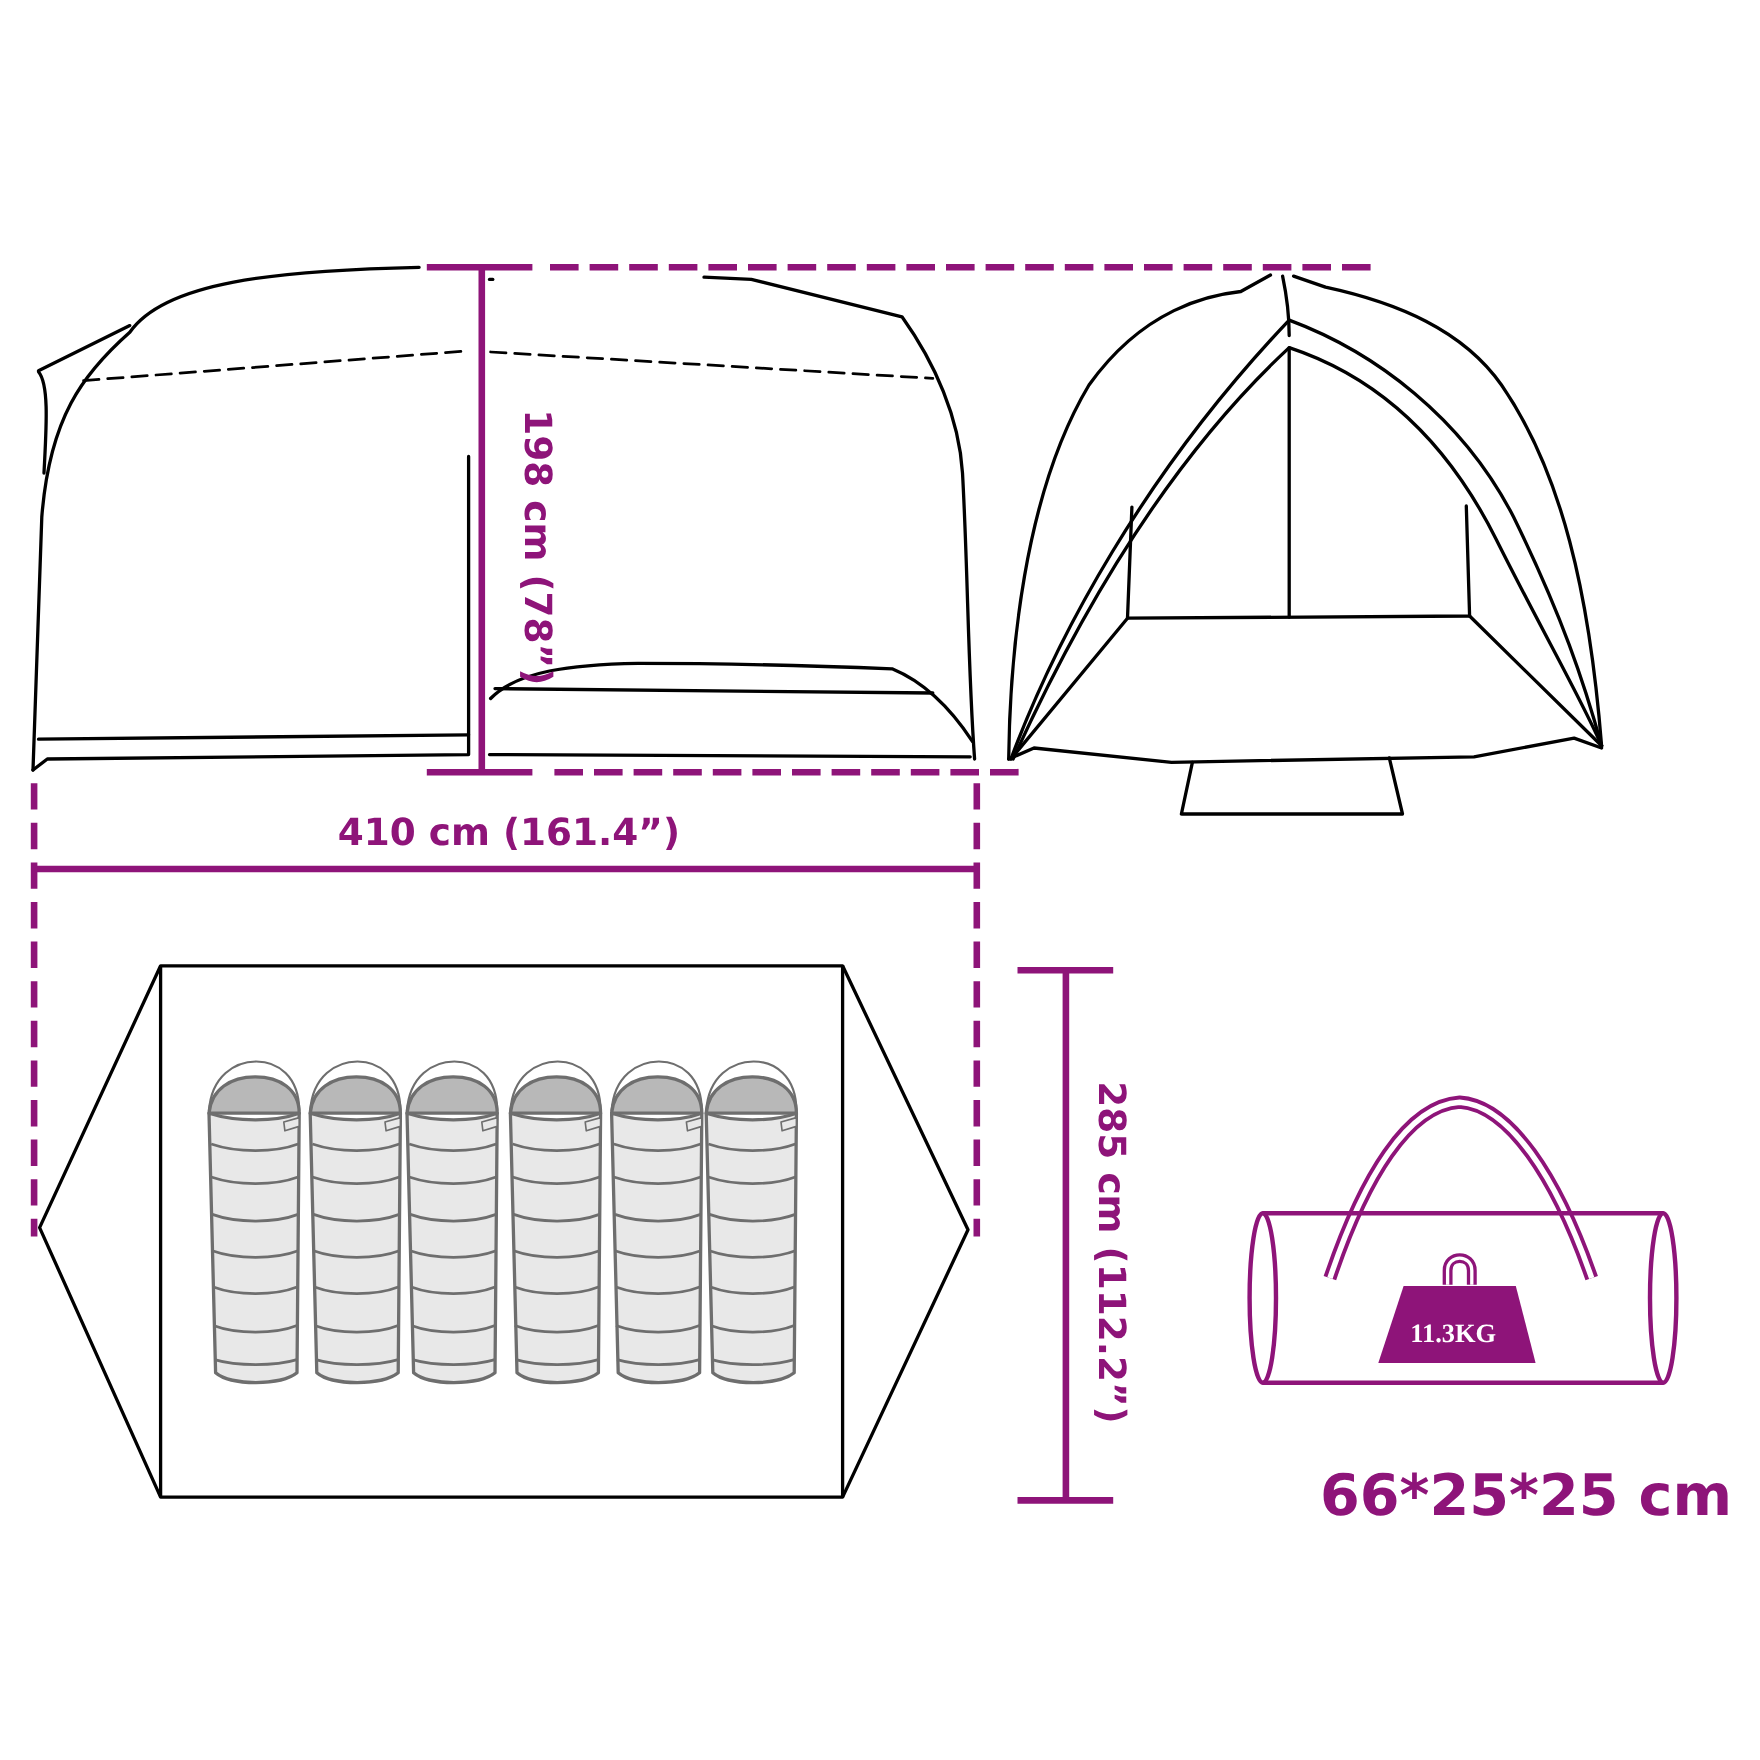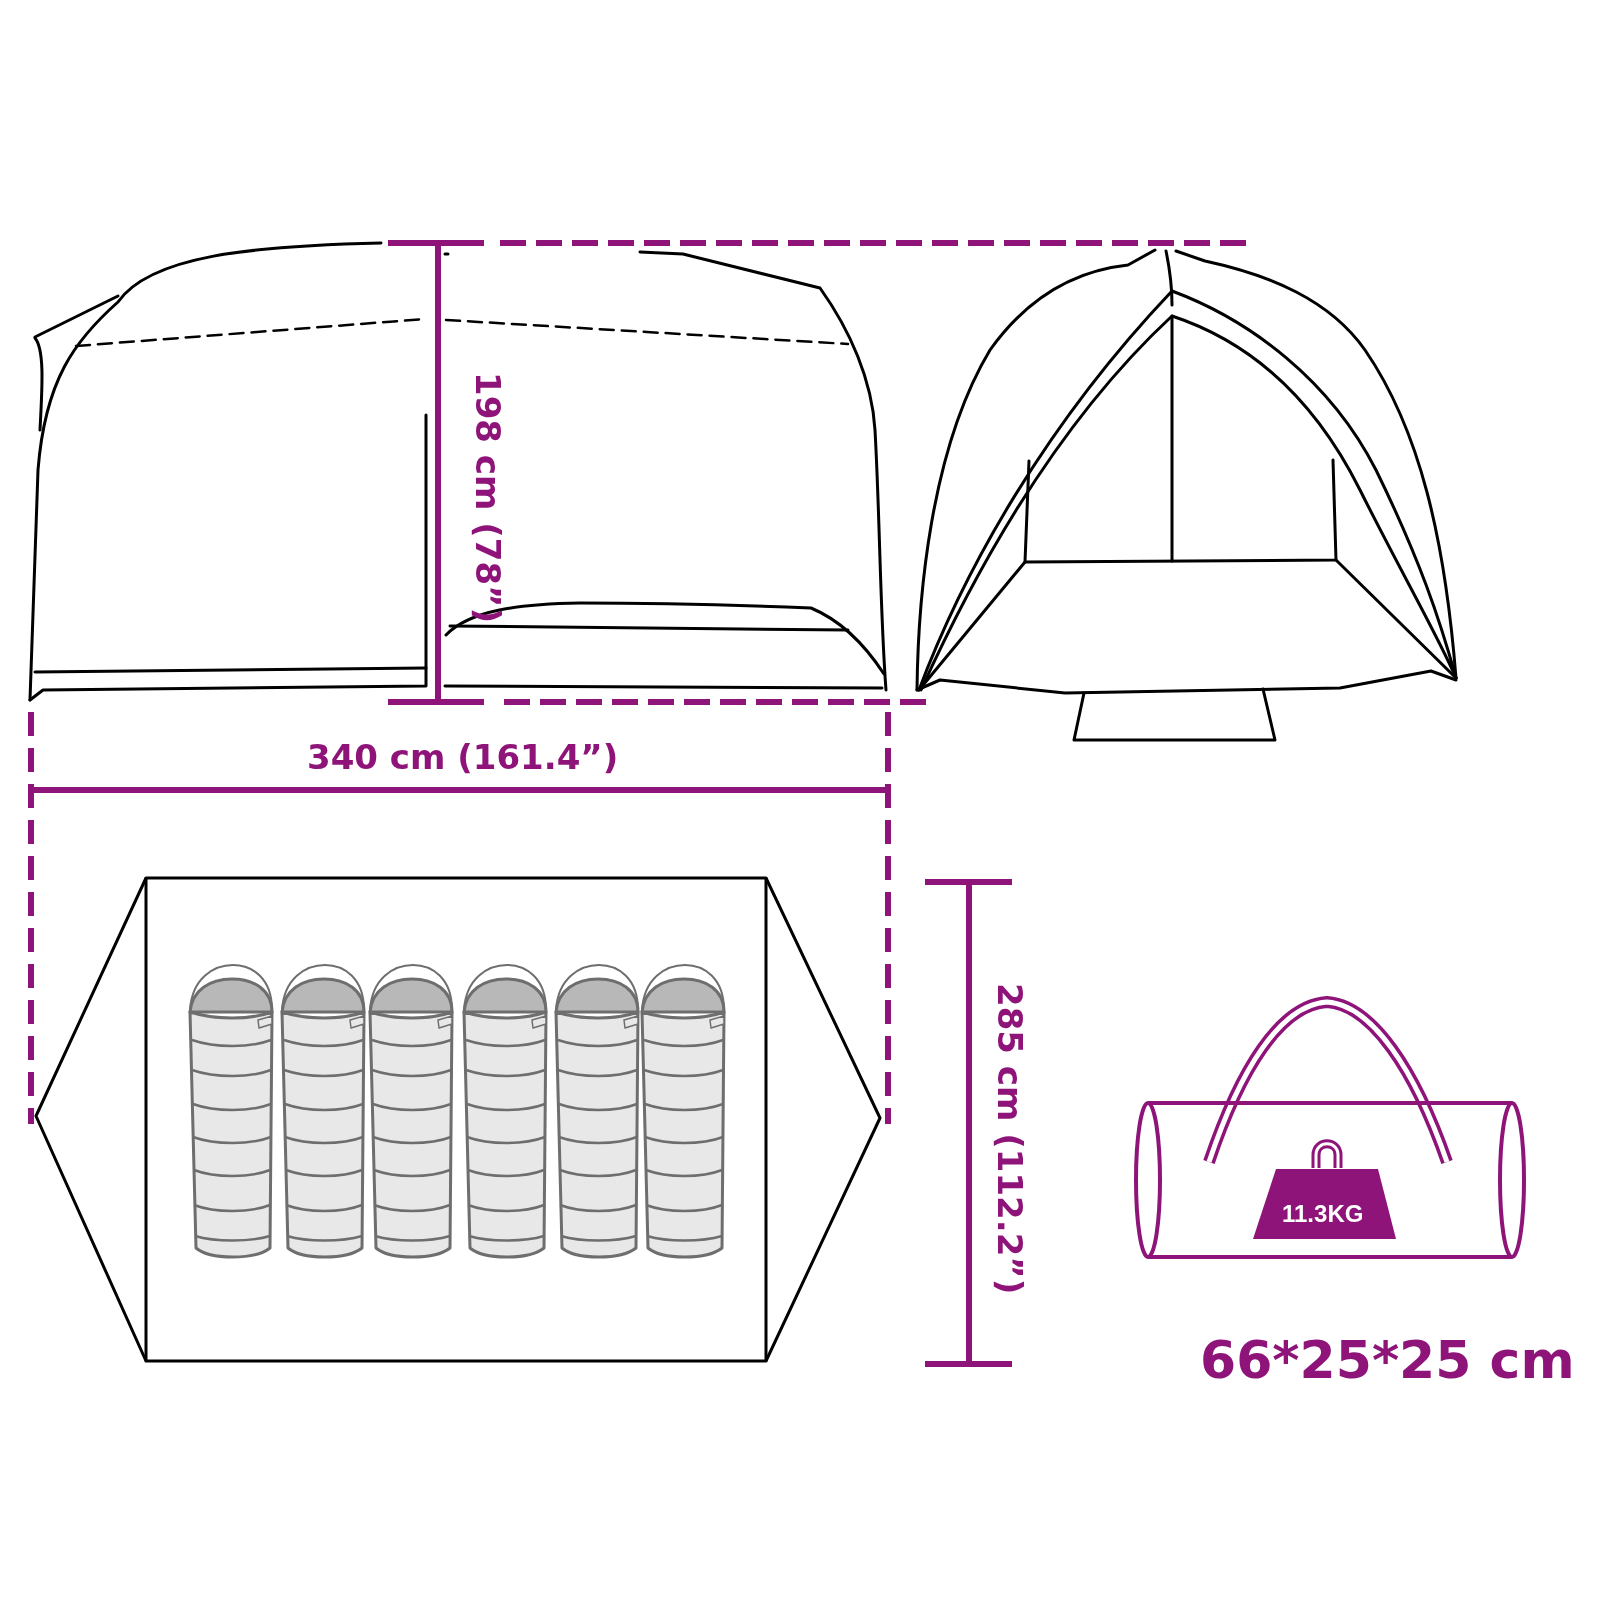--- a/index.html
+++ b/index.html
@@ -1,20 +1,20 @@
 <!DOCTYPE html>
 <html><head>
 <meta charset="utf-8">
 <style>
   html, body { margin: 0; padding: 0; background: #ffffff; }
   body { width: 1600px; height: 1600px; position: relative; overflow: hidden; font-family: "DejaVu Sans", "Liberation Sans", sans-serif; }
   #stage { position: absolute; left: 0; top: 0; width: 1600px; height: 1600px; }
   .dim-label { position: absolute; color: #8e1479; font-weight: bold; white-space: nowrap; font-family: "DejaVu Sans", sans-serif; }
   .vert { transform-origin: left top; transform: rotate(90deg); }
-  .weight-text { position: absolute; color: #ffffff; font-weight: bold; white-space: nowrap; font-family: Liberation Sans, sans-serif; }
+  .weight-text { position: absolute; color: #ffffff; font-weight: bold; white-space: nowrap; font-family: Liberation Serif, serif; }
 </style>
 </head>
 <body>
 
 <div id="stage">
 <svg width="1600" height="1600" viewBox="0 0 1600 1600" xmlns="http://www.w3.org/2000/svg">
 
   <g fill="none" stroke="#000" stroke-width="3" stroke-linecap="round" stroke-linejoin="round">
 
     <path d="M381 243 C 250 246, 150 256, 118 302 C 75 340, 45 380, 38 470 L 30 700"></path>
@@ -176,20 +176,20 @@
       <path d="M1316 1168 L 1316 1155 C 1316 1140, 1338 1140, 1338 1155 L 1338 1168" stroke-width="9"></path>
       <path d="M1316 1168 L 1316 1155 C 1316 1140, 1338 1140, 1338 1155 L 1338 1168" stroke="#fff" stroke-width="3"></path>
       <path d="M1276 1169 L 1378 1169 L 1396 1239 L 1253 1239 Z" fill="#8e1479" stroke="none"></path>
     </g>
   </g>
 </svg>
 
 
 <div class="dim-label vert" style="left:508px; top:372px; font-size:34px;">198 cm (78”)</div>
 
-<div class="dim-label" style="left:307px; top:737px; font-size:34px;">340 cm (161.4”)</div>
+<div class="dim-label" style="left:307px; top:737px; font-size:34px;">410 cm (161.4”)</div>
 
 <div class="dim-label vert" style="left:1030px; top:983px; font-size:34px;">285 cm (112.2”)</div>
 
 <div class="weight-text" style="left:1282px; top:1200px; font-size:24px;">11.3KG</div>
 
 <div class="dim-label" style="left:1200px; top:1330px; font-size:52px;">66*25*25 cm</div>
 </div>
 
 </body></html>

